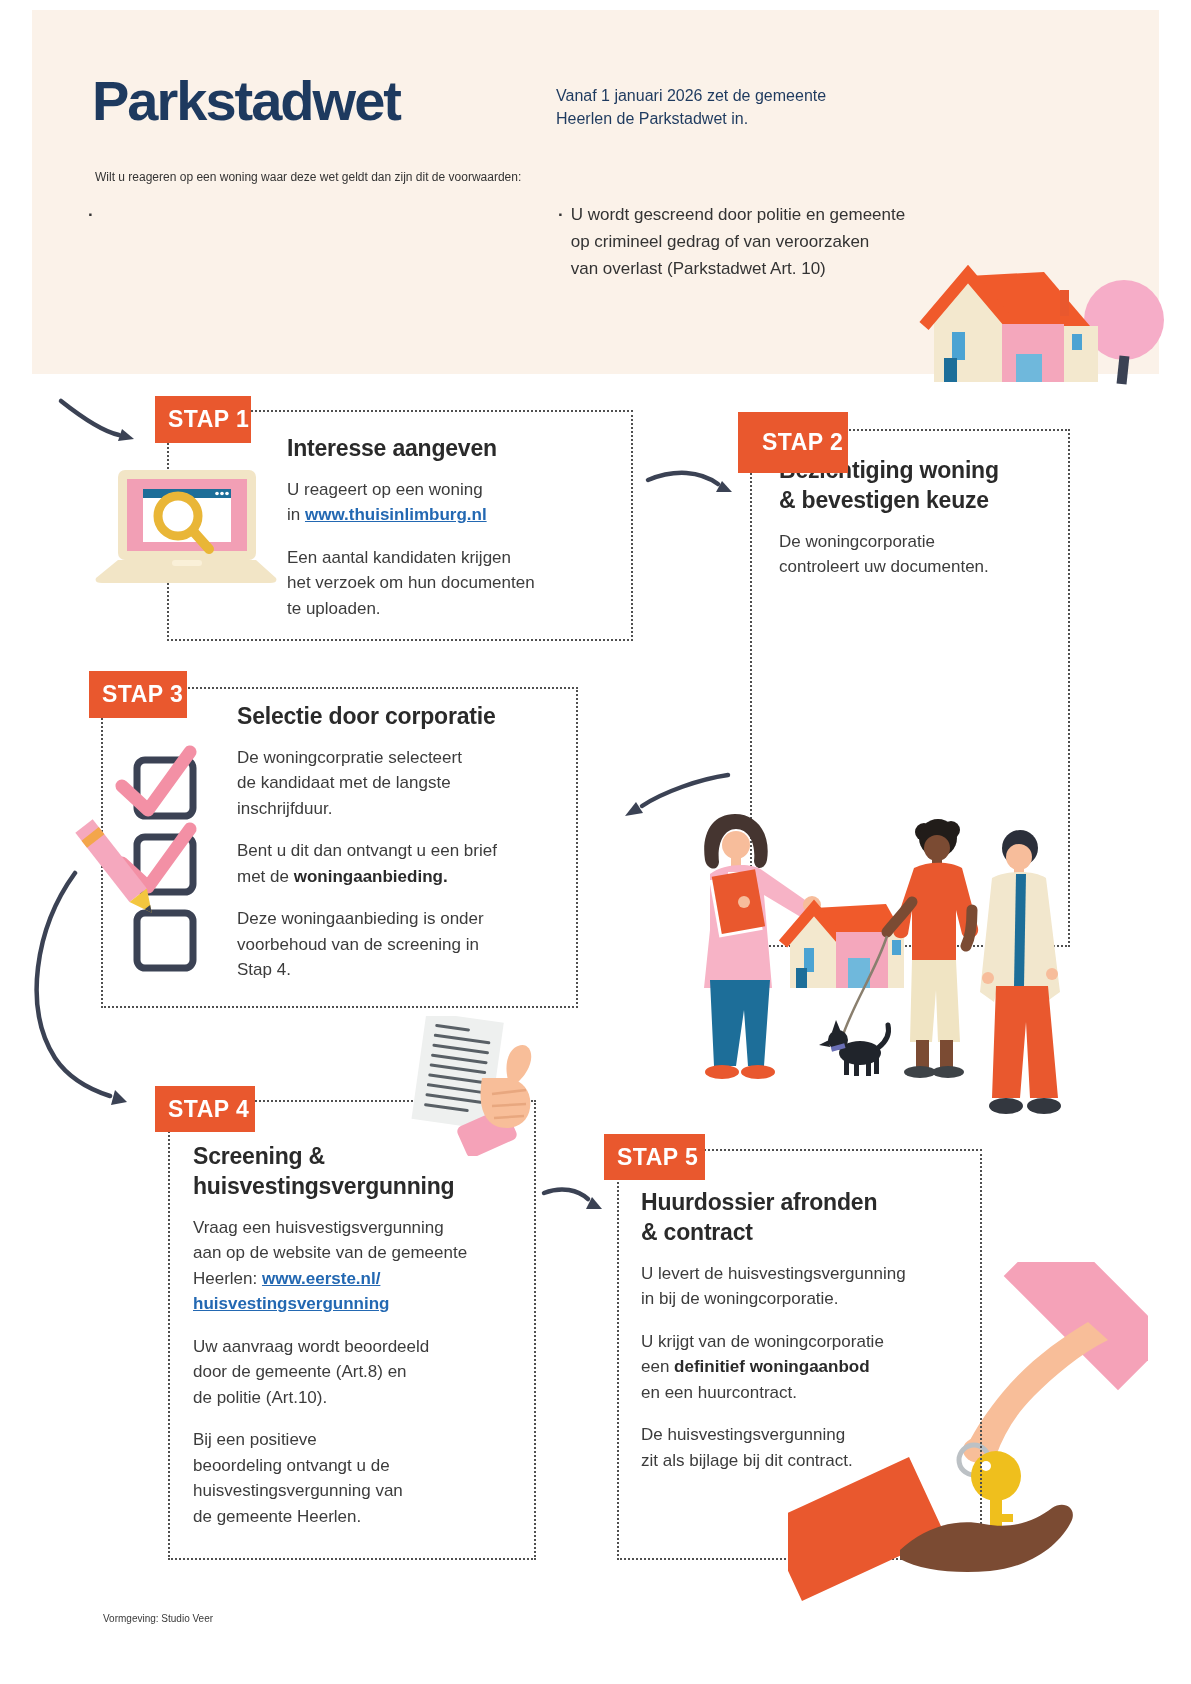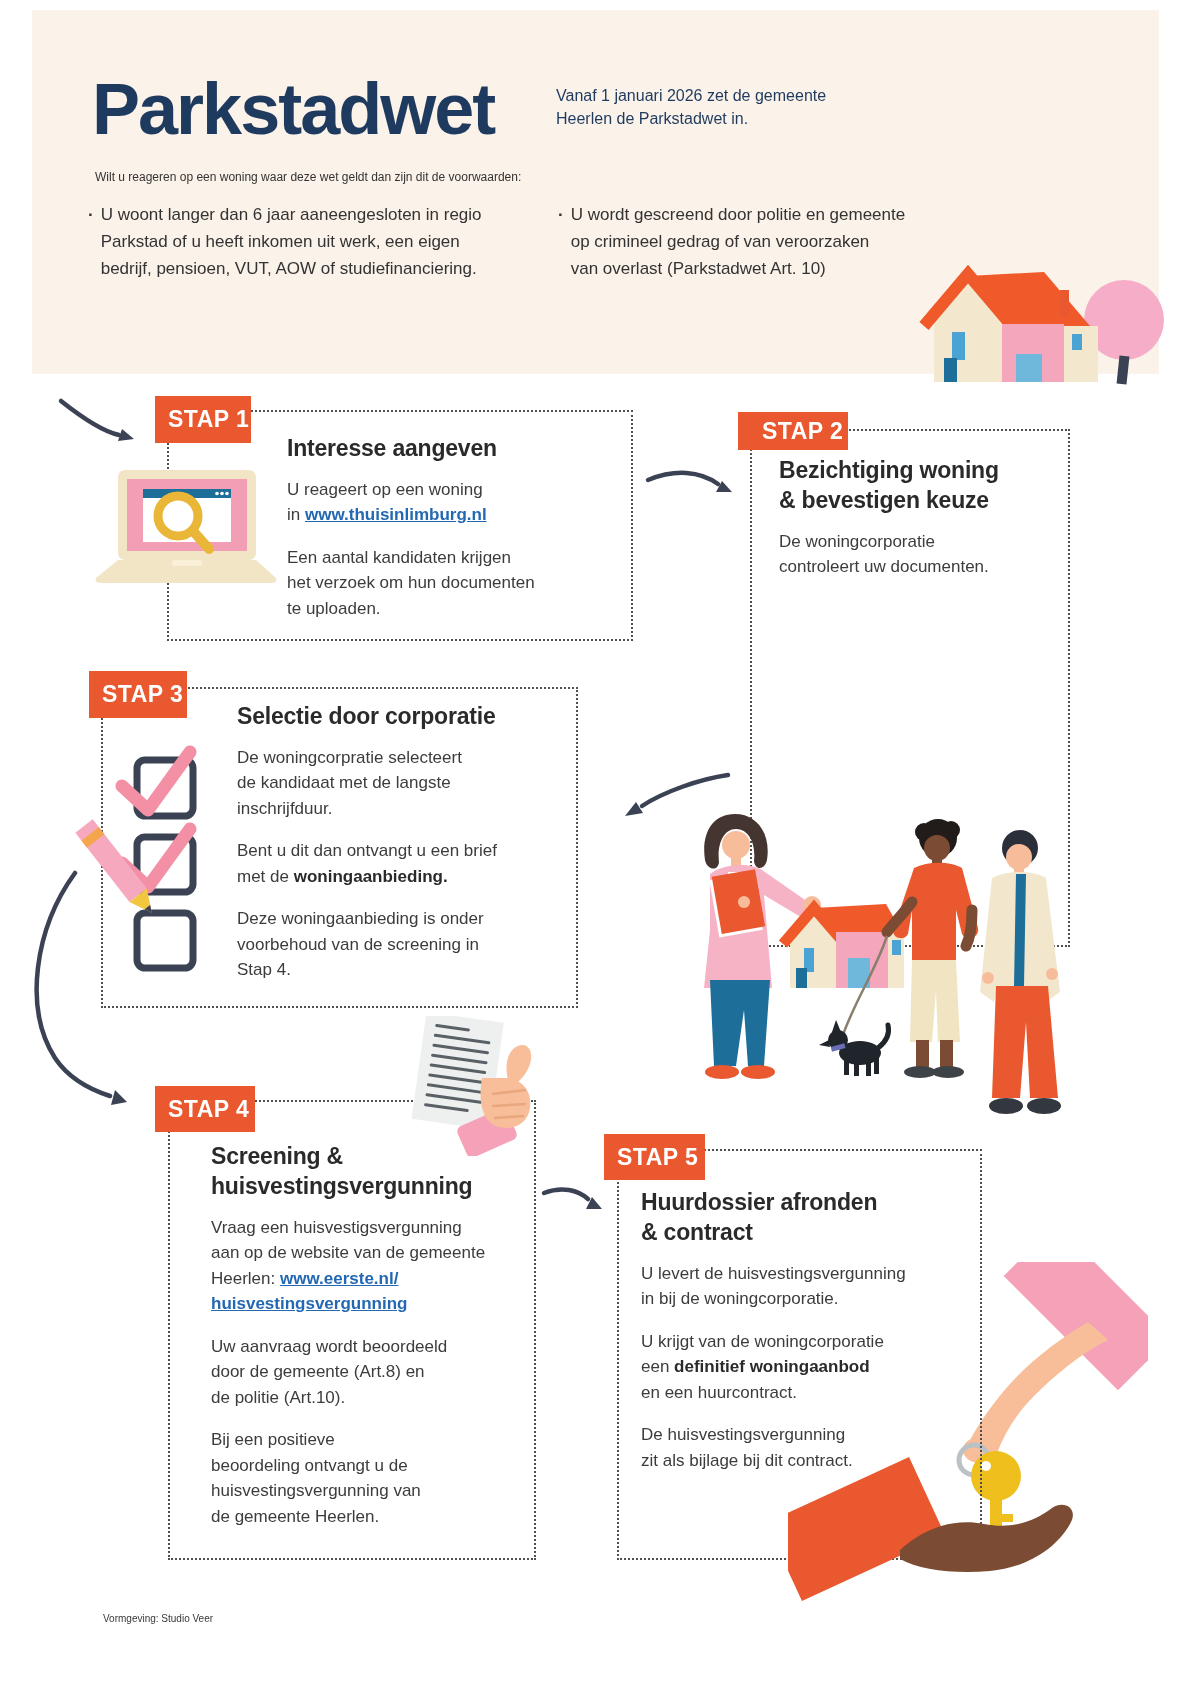--- a/index.html
+++ b/index.html
@@ -1,19 +1,19 @@
 <!DOCTYPE html>
 <html><head>
 <meta charset="utf-8">
 <style>
   html,body{margin:0;padding:0;background:#ffffff;}
   #page{position:relative;width:1191px;height:1684px;background:#ffffff;overflow:hidden;
         font-family:"Liberation Sans",sans-serif;color:#3c3c3c;}
   .band{position:absolute;left:32px;top:10px;width:1127px;height:364px;background:#FBF2E9;z-index:0;}
-  .doc-title{position:absolute;left:92px;top:68px;font-size:72px;font-weight:800;color:#1E3A5F;
+  .doc-title{position:absolute;left:92px;top:68px;font-size:56px;font-weight:800;color:#1E3A5F;
              letter-spacing:-2px;z-index:2;}
   .headline{position:absolute;left:556px;top:84px;width:520px;font-size:16px;line-height:1.44;
             font-weight:400;color:#1E3A5F;white-space:pre-line;z-index:2;}
   .intro{position:absolute;left:95px;top:170px;font-size:12px;color:#333;z-index:2;}
   .bullet{position:absolute;top:202px;font-size:17px;line-height:1.58;color:#333;z-index:2;display:flex;}
   .bullet .marker{font-weight:700;margin-right:7px;}
   .bullet .btext{white-space:pre-line;}
   #bullet-1{left:88px;width:450px;}
   #bullet-2{left:558px;width:430px;}
 
@@ -38,23 +38,20 @@
 
 <div id="page">
 
   <div class="band"></div>
   <div class="doc-title">Parkstadwet</div>
   <div class="headline">Vanaf 1 januari 2026 zet de gemeente
 Heerlen de Parkstadwet in.</div>
   <div class="intro">Wilt u reageren op een woning waar deze wet geldt dan zijn dit de voorwaarden:</div>
   <div class="bullet" id="bullet-1">
     <span class="marker">·</span>
-    <span class="btext">U woont langer dan 6 jaar aaneengesloten in regio
-Parkstad of u heeft inkomen uit werk, een eigen
-bedrijf, pensioen, VUT, AOW of studiefinanciering.</span>
   </div>
   <div class="bullet" id="bullet-2">
     <span class="marker">·</span>
     <span class="btext">U wordt gescreend door politie en gemeente
 op crimineel gedrag of van veroorzaken
 van overlast (Parkstadwet Art. 10)</span>
   </div>
 
   <svg class="illu" style="left:912px;top:256px" width="252" height="134" viewBox="0 0 252 134">
     <circle cx="212" cy="64" r="40" fill="#F6ADC8"></circle>
@@ -99,21 +96,21 @@
     <path d="M6,9 C30,28 50,40 64,43" stroke="#3B4254" stroke-width="4.5" fill="none" stroke-linecap="round"></path>
     <polygon points="79,47 63,49 67,37" fill="#3B4254"></polygon>
   </svg>
 
   <svg class="arrow" style="left:645px;top:464px" width="95" height="40" viewBox="0 0 95 40">
     <path d="M3,16 C30,5 55,7 73,20" stroke="#3B4254" stroke-width="4.5" fill="none" stroke-linecap="round"></path>
     <polygon points="87,28 71,28 77,17" fill="#3B4254"></polygon>
   </svg>
 
   <div class="step-box" style="left:750px;top:429px;width:316px;height:514px;"></div>
-  <div class="badge" style="left:738px;top:412px;width:86px;height:38px;padding-left:24px;">STAP 2</div>
+  <div class="badge" style="left:738px;top:412px;width:86px;height:61px;padding-left:24px;">STAP 2</div>
   <div class="step-text" style="left:779px;top:456px;width:265px;">
     <h2>Bezichtiging woning
 &amp; bevestigen keuze</h2>
     <p><span>De woningcorporatie
 controleert uw documenten.</span></p>
   </div>
 
   <svg class="arrow" style="left:615px;top:768px" width="120" height="60" viewBox="0 0 120 60">
     <path d="M113,7 C85,11 48,24 27,38" stroke="#3B4254" stroke-width="4.5" fill="none" stroke-linecap="round"></path>
     <polygon points="10,48 21,34 28,45" fill="#3B4254"></polygon>
@@ -216,21 +213,21 @@
     <ellipse cx="356" cy="296" rx="17" ry="8" fill="#33373F"></ellipse>
   </svg>
 
   <svg class="arrow" style="left:15px;top:868px" width="135" height="250" viewBox="0 0 135 250">
     <path d="M60,5 C20,60 8,140 40,190 C52,208 70,220 95,228" stroke="#3B4254" stroke-width="4.5" fill="none" stroke-linecap="round"></path>
     <polygon points="112,234 96,237 100,222" fill="#3B4254"></polygon>
   </svg>
 
   <div class="step-box" style="left:168px;top:1100px;width:364px;height:456px;"></div>
   <div class="badge" style="left:155px;top:1086px;width:87px;height:46px;">STAP 4</div>
-  <div class="step-text" style="left:193px;top:1142px;width:330px;margin-left:18px;">
+  <div class="step-text" style="left:193px;top:1142px;width:330px;">
     <h2>Screening &amp;
 huisvestingsvergunning</h2>
     <p><span>Vraag een huisvestigsvergunning
 aan op de website van de gemeente
 Heerlen: </span><a class="link">www.eerste.nl/
 huisvestingsvergunning</a></p>
     <p><span>Uw aanvraag wordt beoordeeld
 door de gemeente (Art.8) en
 de politie (Art.10).</span></p>
     <p><span>Bij een positieve

